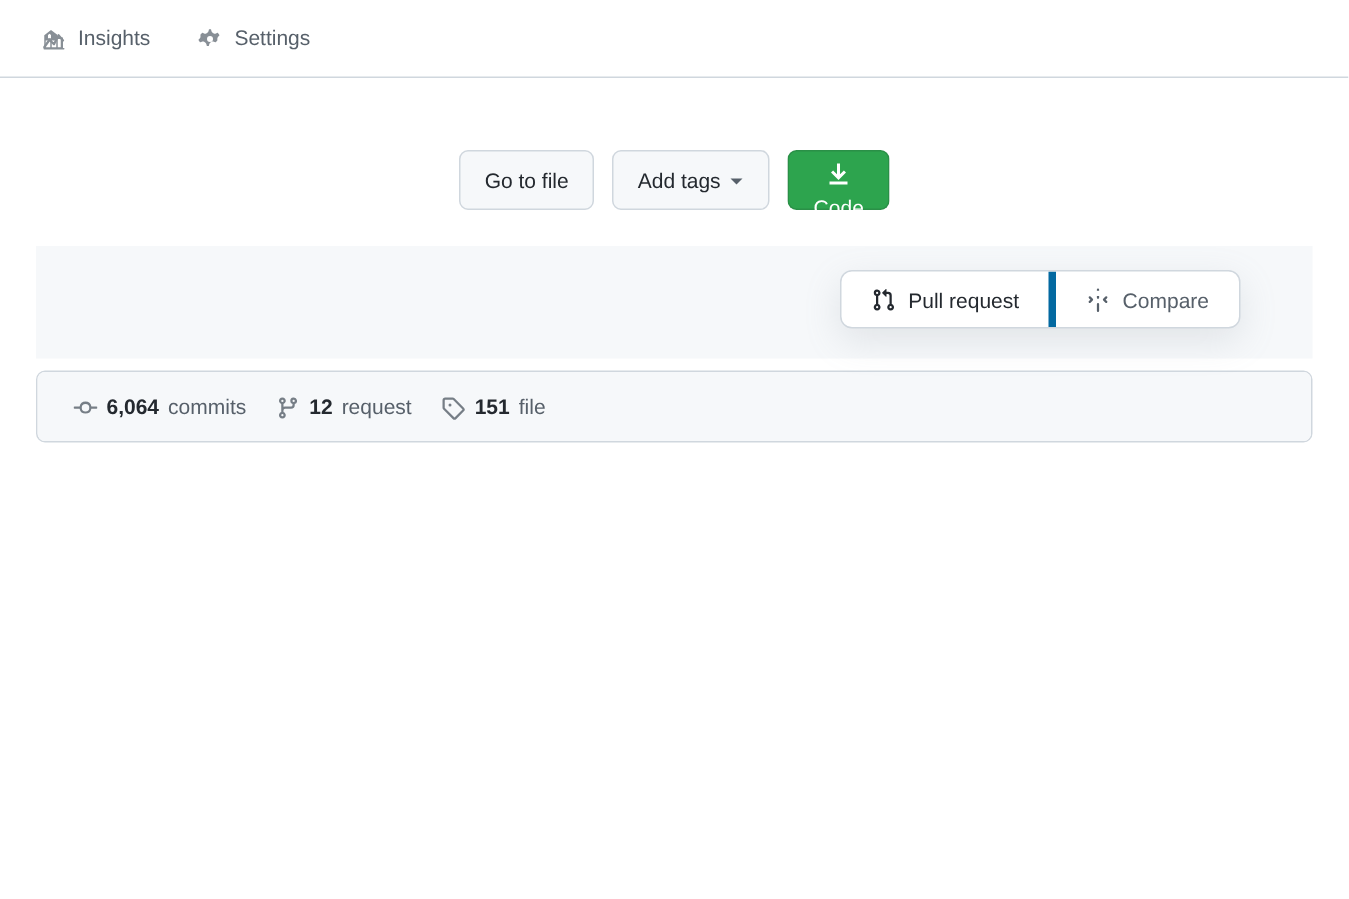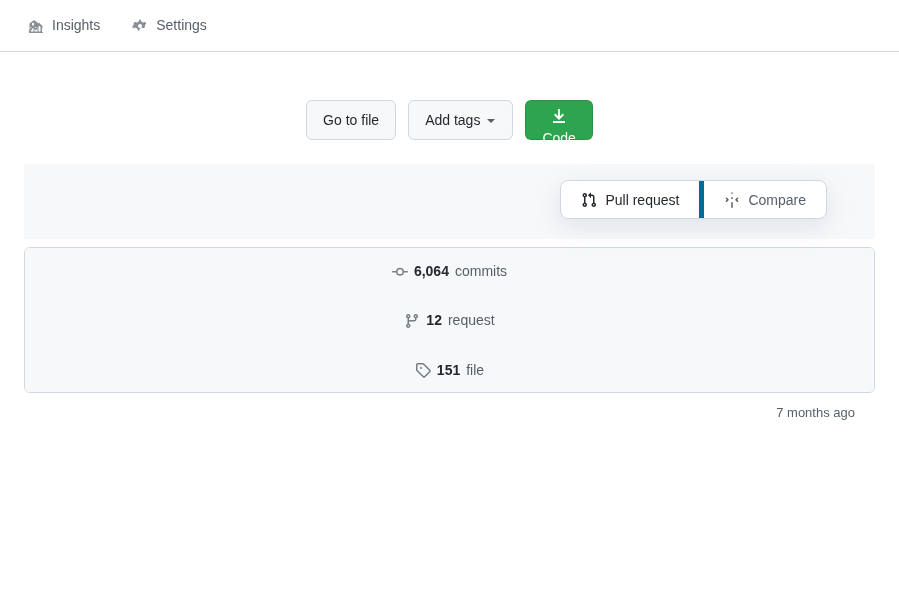--- a/index.html
+++ b/index.html
@@ -164,22 +164,21 @@
       border: 1px solid #d0d7de;
       border-radius: 6px;
       overflow: hidden;
     }
 
     .stats-inner {
       background: #f6f8fa;
       padding: 14px 24px;
       display: flex;
       align-items: center;
-      gap: 32px;
-      flex-direction: column;
+      gap: 20px;
     }
 
     .page-wrapper {
       width: 899px;
       height: 599px;
       overflow: hidden;
       position: relative;
     }
   </style>
 </head>
@@ -291,19 +290,16 @@
             <svg width="16" height="16" viewBox="0 0 16 16" fill="#57606a">
               <path fill-rule="evenodd" d="M2.5 7.775V2.75a.25.25 0 01.25-.25h5.025a.25.25 0 01.177.073l6.25 6.25a.25.25 0 010 .354l-5.025 5.025a.25.25 0 01-.354 0l-6.25-6.25a.25.25 0 01-.073-.177zm-1.5 0V2.75C1 1.784 1.784 1 2.75 1h5.025c.464 0 .91.184 1.238.513l6.25 6.25a1.75 1.75 0 010 2.474l-5.026 5.026a1.75 1.75 0 01-2.474 0l-6.25-6.25A1.75 1.75 0 011 7.775zM6 5a1 1 0 100 2 1 1 0 000-2z"></path>
             </svg>
           </span>
           <span class="stat-bold">151</span>
           <span>file</span>
         </div>
       </div>
     </div>
 
-    <div class="time-ago-row">
-      <span>7 months ago</span>
-    </div>
 
   </div>
 
 </div>
 
 </body></html>

